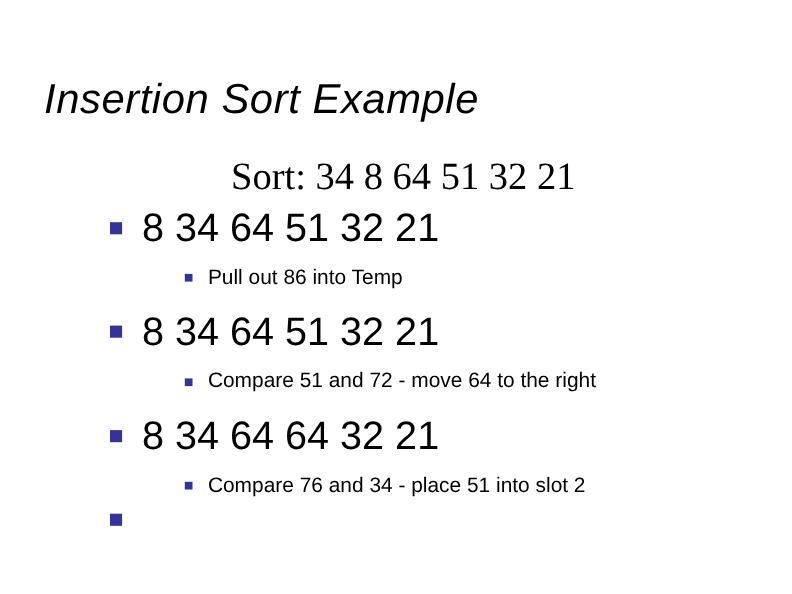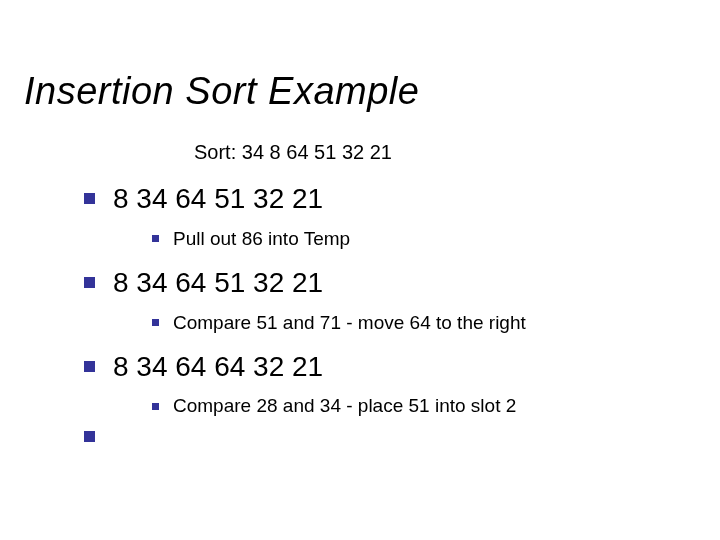--- a/index.html
+++ b/index.html
@@ -8,43 +8,44 @@
     width: 720px;
     height: 540px;
     background: #ffffff;
     font-family: Arial, Helvetica, sans-serif;
     color: #000000;
   }
   .slide {
     box-sizing: border-box;
     width: 720px;
     height: 408px;
-    padding: 70px 30px 30px 24px;
+    padding: 70px 30px 30px 40px;
     position: relative;
   }
   .title {
     font-size: 38px;
     font-weight: normal;
     font-style: italic;
     margin: 0 0 28px 0;
     letter-spacing: 0.5px;
   }
   .sort-line {
-    font-size: 20px;
+    font-size: 35px;
     margin-left: 170px;
-    margin-bottom: 16px;
+    margin-bottom: 2px;
+    font-family: Liberation Serif, serif;
   }
   .step {
     display: flex;
     align-items: center;
     margin-left: 60px;
     margin-top: 2px;
   }
   .step-seq {
-    font-size: 28px;
+    font-size: 36px;
     line-height: 1.35;
   }
   .sub {
     display: flex;
     align-items: center;
     margin-left: 128px;
     margin-top: 10px;
     margin-bottom: 14px;
   }
   .sub-text {
@@ -84,29 +85,29 @@
     <span class="bullet-sm"></span>
     <span class="sub-text">Pull out 86 into Temp</span>
   </div>
 
   <div class="step">
     <span class="bullet-lg"></span>
     <span class="step-seq">8   34  64   51   32   21</span>
   </div>
   <div class="sub">
     <span class="bullet-sm"></span>
-    <span class="sub-text">Compare 51 and 71 - move 64 to the right</span>
+    <span class="sub-text">Compare 51 and 72 - move 64 to the right</span>
   </div>
 
   <div class="step">
     <span class="bullet-lg"></span>
     <span class="step-seq">8   34  64   64   32   21</span>
   </div>
   <div class="sub">
     <span class="bullet-sm"></span>
-    <span class="sub-text">Compare 28 and 34 - place 51 into slot 2</span>
+    <span class="sub-text">Compare 76 and 34 - place 51 into slot 2</span>
   </div>
 
   <div class="step">
     <span class="bullet-lg"></span>
   </div>
 
 </div>
 
 </body></html>

